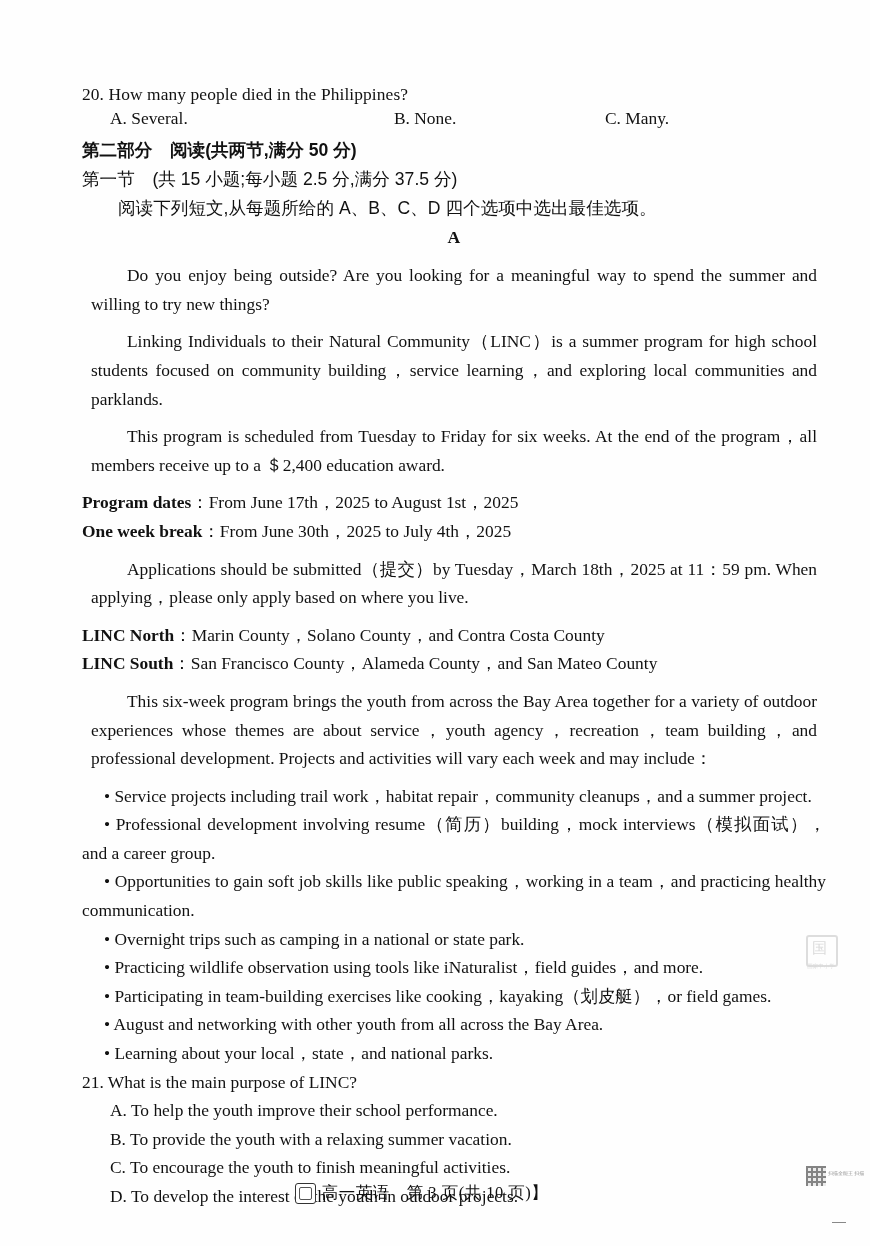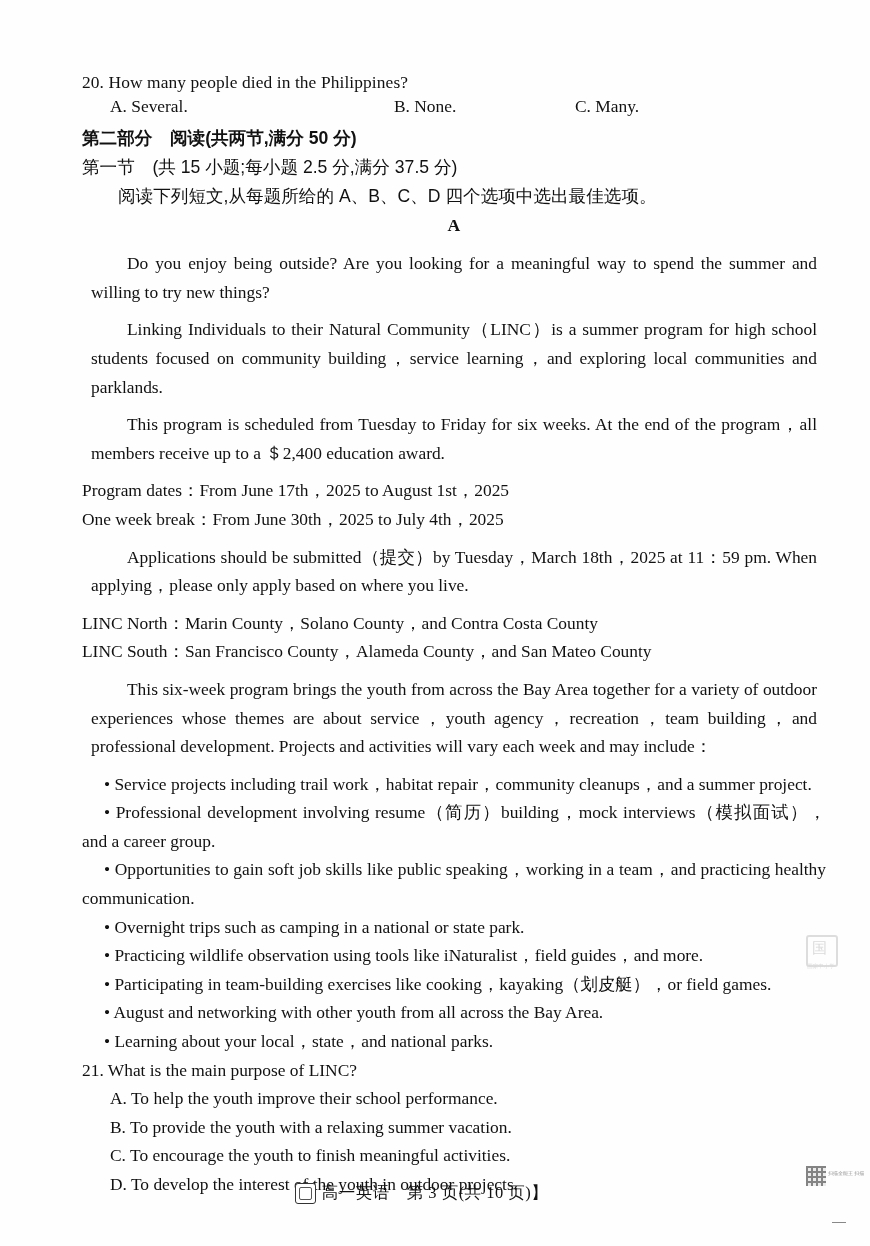--- a/index.html
+++ b/index.html
@@ -27,34 +27,34 @@
     left: 82px;
     top: 64px;
     width: 744px;
   }
   .line {
     font-size: 17.4px;
     line-height: 28.2px;
     letter-spacing: 0.1px;
   }
   .q-line {
-    margin-top: 4px;
+    margin-top: 16px;
   }
   .opts {
     position: relative;
     height: 28px;
     font-size: 17.4px;
   }
   .opts span {
     position: absolute;
     top: 0;
   }
   .opt-a { left: 28px; }
   .opt-b { left: 275px; margin-left: 37px; }
-  .opt-c { left: 493px; }
+  .opt-c { left: 523px; }
   .cn {
     font-family: Liberation Sans, sans-serif;
     font-size: 17.6px;
   }
   .sec-head {
     font-size: 17.6px;
     line-height: 29px;
     font-weight: bold;
   }
   .sec-sub {
@@ -78,21 +78,21 @@
     line-height: 29px;
     font-weight: bold;
     letter-spacing: 0.5px;
   }
   .label-line {
     font-size: 17.4px;
     line-height: 28.6px;
     margin: 0;
   }
   .label-line .lbl {
-    font-weight: normal;
+    font-weight: bold;
   }
   .bullet {
     font-size: 17.4px;
     line-height: 28.6px;
     margin: 0;
     text-indent: 22px;
     text-align: justify;
   }
   .qnum {
     font-size: 17.4px;

